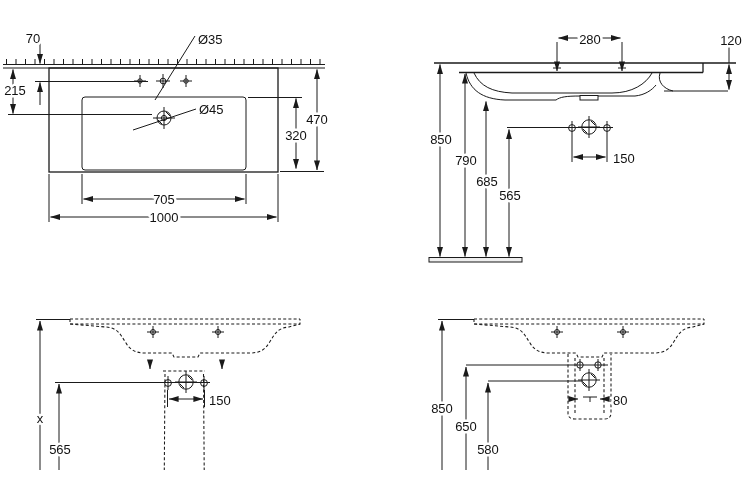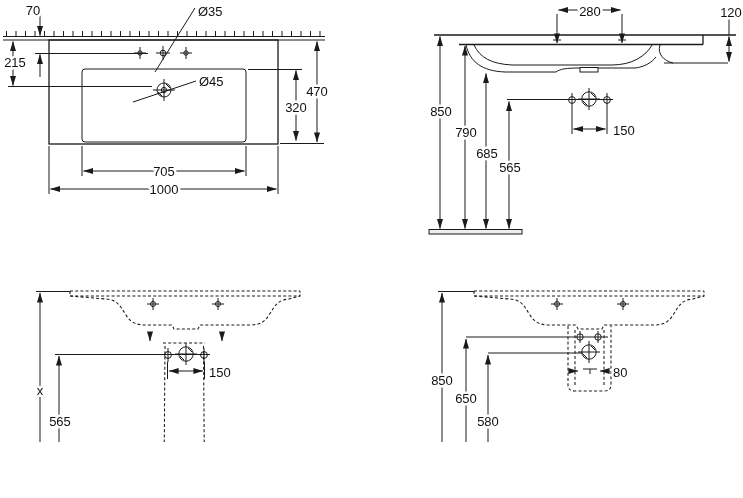--- a/index.html
+++ b/index.html
@@ -1,17 +1,17 @@
 <!DOCTYPE html>
 <html><head>
 <meta charset="utf-8">
 <style>
   html,body{margin:0;padding:0;background:#fff;}
   #stage{position:relative;width:743px;height:442px;background:#ffffff;overflow:hidden;
-         font-family:"Liberation Sans", sans-serif;}
+         font-family:"Liberation Sans", sans-serif;margin-top:28px;}
   svg{display:block}
   .ln{stroke:#1a1a1a;stroke-width:1.3;fill:none;}
   .thin{stroke:#1a1a1a;stroke-width:1;fill:none;}
   .thick{stroke:#1a1a1a;stroke-width:1.7;fill:none;}
   .dash{stroke:#1a1a1a;stroke-width:1.05;fill:none;stroke-dasharray:3 2.2;}
   .lbl{font-family:"Liberation Sans", sans-serif;font-size:13px;fill:#111;
        stroke:#fff;stroke-width:5px;paint-order:stroke;stroke-linejoin:round;}
   .small{font-size:6px;fill:#3a3a3a;stroke:none;letter-spacing:.3px;}
   .floor{stroke:#4a4a4a;stroke-width:3.6;fill:none;}
 </style>

